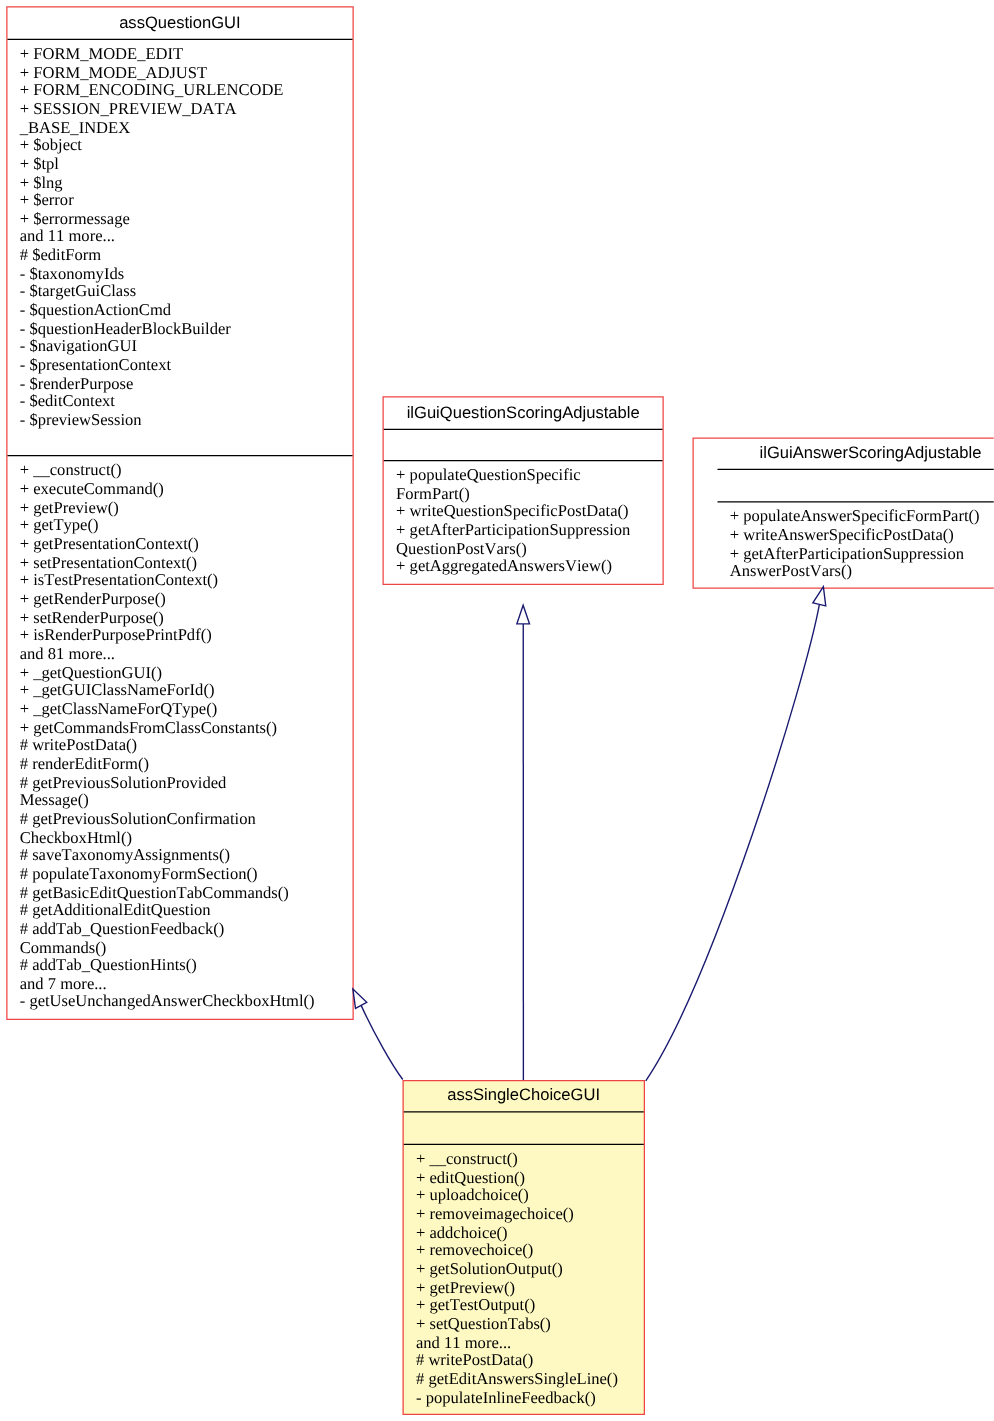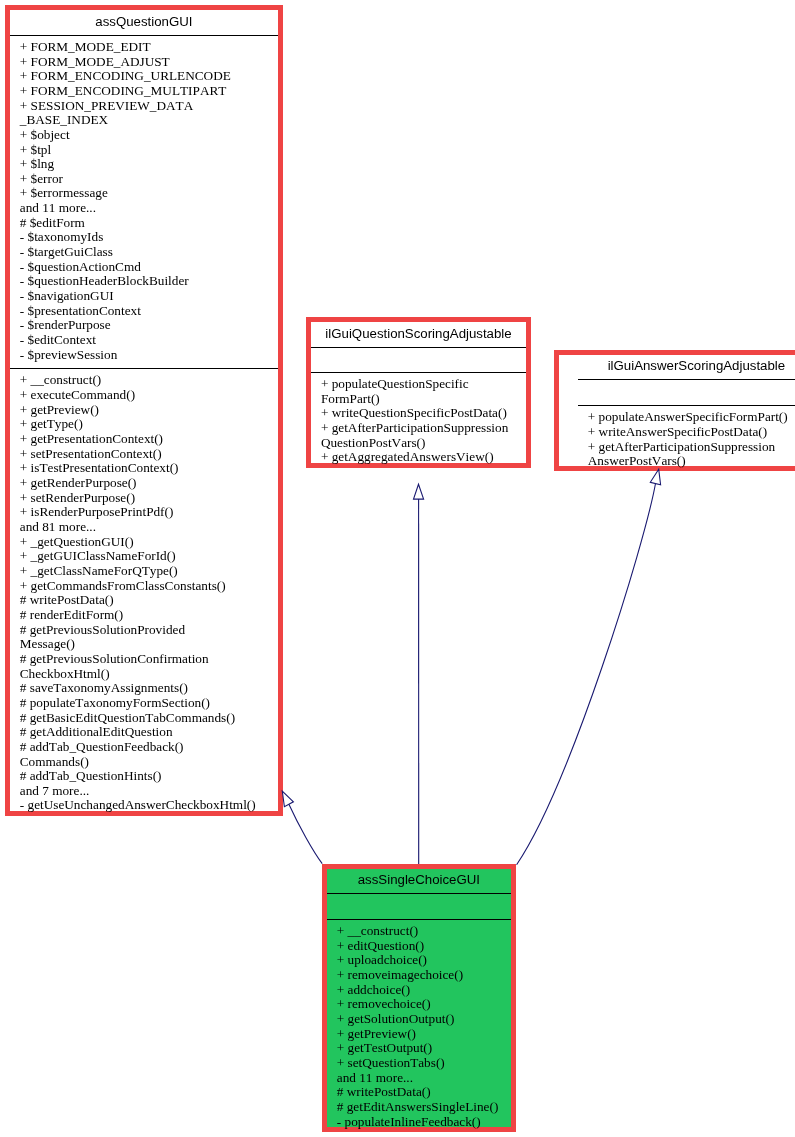--- a/index.html
+++ b/index.html
@@ -18,25 +18,25 @@
     font-family: "Liberation Sans", sans-serif;
     font-size: 13.25px;
     font-weight: normal;
     font-kerning: none;
     color: #000000;
     -webkit-font-smoothing: antialiased;
   }
   .uml-node {
     position: absolute;
     box-sizing: border-box;
-    border: 5px solid #ef4444;
+    border: 1px solid #ef4444;
     background: #ffffff;
     z-index: 2;
   }
-  .uml-node.is-highlighted { background: #22c55e; }
+  .uml-node.is-highlighted { background: #fef9c3; }
   .node-title {
     box-sizing: border-box;
     text-align: center;
     line-height: 14.662px;
     padding-top: 4.6px;
     white-space: nowrap;
     overflow: hidden;
   }
   .node-divider {
     height: 0;
@@ -83,21 +83,20 @@
     </g>
   </svg>
 
   <div class="uml-node" style="left:4.9px;top:4.92px;width:278.1px;height:811.42px;">
     <div class="node-title" style="height:25px">assQuestionGUI</div>
     <div class="node-divider"></div>
     <div class="node-compartment" style="height:332.56px">
       <div class="member-row">+ FORM_MODE_EDIT</div>
       <div class="member-row">+ FORM_MODE_ADJUST</div>
       <div class="member-row">+ FORM_ENCODING_URLENCODE</div>
-      <div class="member-row">+ FORM_ENCODING_MULTIPART</div>
       <div class="member-row">+ SESSION_PREVIEW_DATA</div>
       <div class="member-row">_BASE_INDEX</div>
       <div class="member-row">+ $object</div>
       <div class="member-row">+ $tpl</div>
       <div class="member-row">+ $lng</div>
       <div class="member-row">+ $error</div>
       <div class="member-row">+ $errormessage</div>
       <div class="member-row">and 11 more...</div>
       <div class="member-row"># $editForm</div>
       <div class="member-row">- $taxonomyIds</div>

